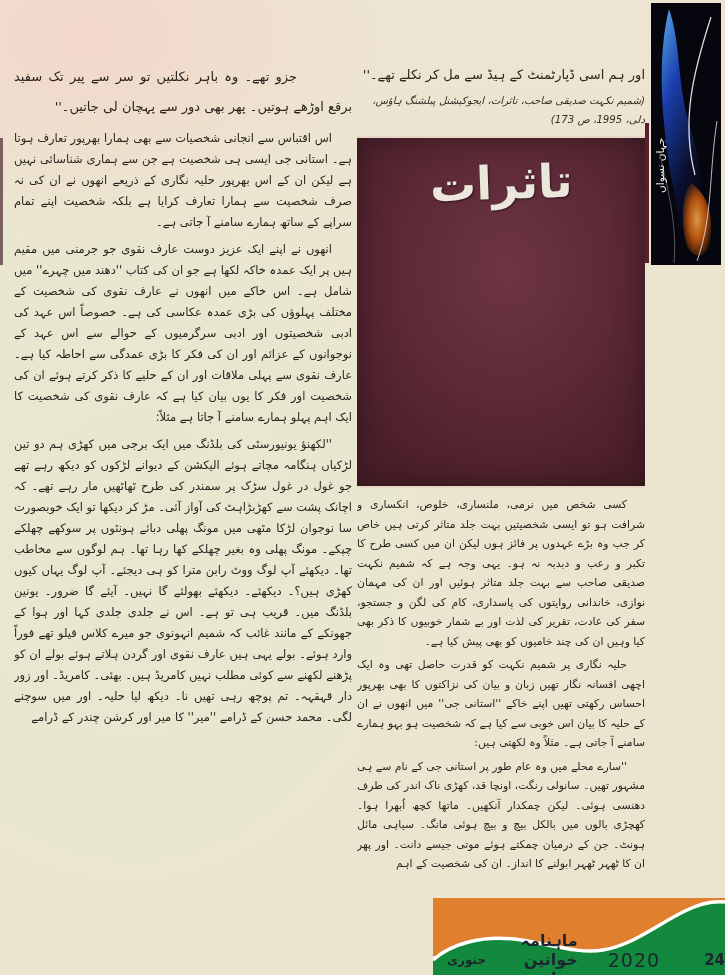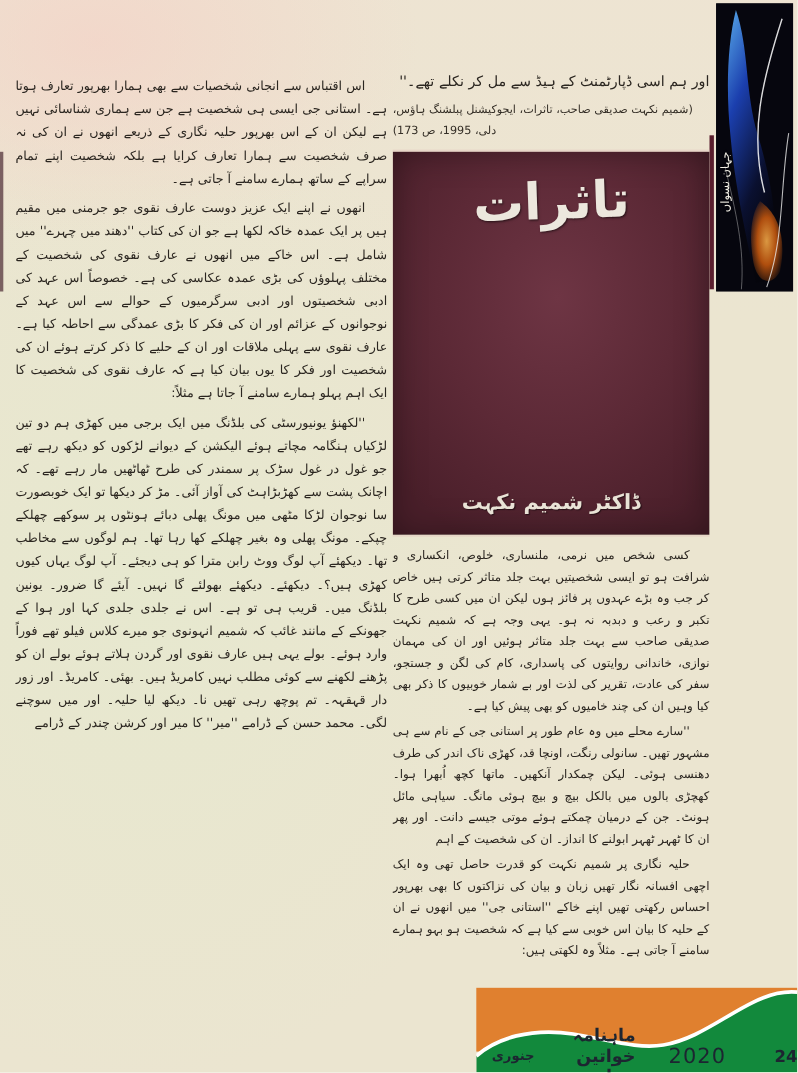--- a/index.html
+++ b/index.html
@@ -37,21 +37,21 @@
   .left-edge-rule{
     position:absolute;top:138px;left:0;width:3px;height:127px;
     background:#4a2832;opacity:.7;z-index:2;
   }
   
   .col{position:absolute;direction:rtl;z-index:2;overflow:hidden;}
   .col-right{top:62px;right:80px;width:288px;height:836px;}
   .col-left{top:62px;left:14px;width:338px;height:882px;}
 
   .quote-end{font-size:13px;line-height:26px;text-align:right;}
-  .cite{font-size:10.2px;line-height:19px;text-align:left;margin-top:3px;color:#342e26;}
+  .cite{font-size:10.2px;line-height:19px;text-align:right;margin-top:3px;color:#342e26;font-style:italic;}
   .cite-left{font-size:10.2px;line-height:20px;text-align:justify;color:#342e26;margin-top:2px;}
   .quote-left{font-size:13px;line-height:30px;text-align:justify;text-indent:55px;}
 
   .para-r{font-size:10.8px;line-height:19.5px;text-align:justify;margin:0 0 4px 0;text-indent:18px;}
   .para-l{font-size:11.5px;line-height:21px;text-align:justify;margin:6px 0 0 0;text-indent:20px;}
 
   
   .book-cover{
     width:288px;height:348px;margin:9px 0 9px;
     background:
@@ -115,28 +115,28 @@
     <div class="sidebar-label">جہان نسواں</div>
   </div>
   <div class="maroon-rule"></div>
   <div class="left-edge-rule"></div>
 
   <div class="col col-right">
     <div class="quote-end">اور ہم اسی ڈپارٹمنٹ کے ہیڈ سے مل کر نکلے تھے۔''</div>
     <div class="cite">(شمیم نکہت صدیقی صاحب، تاثرات، ایجوکیشنل پبلشنگ ہاؤس، دلی، 1995، ص 173)</div>
     <div class="book-cover">
       <div class="cover-title">تاثرات</div>
-      <div class="cover-author">ڈاکٹر شمیم نکہت</div>
     </div>
     <p class="para-r">کسی شخص میں نرمی، ملنساری، خلوص، انکساری و شرافت ہو تو ایسی شخصیتیں بہت جلد متاثر کرتی ہیں خاص کر جب وہ بڑے عہدوں پر فائز ہوں لیکن ان میں کسی طرح کا تکبر و رعب و دبدبہ نہ ہو۔ یہی وجہ ہے کہ شمیم نکہت صدیقی صاحب سے بہت جلد متاثر ہوئیں اور ان کی مہمان نوازی، خاندانی روایتوں کی پاسداری، کام کی لگن و جستجو، سفر کی عادت، تقریر کی لذت اور بے شمار خوبیوں کا ذکر بھی کیا وہیں ان کی چند خامیوں کو بھی پیش کیا ہے۔</p>
+    <p class="para-r">حلیہ نگاری پر شمیم نکہت کو قدرت حاصل تھی وہ ایک اچھی افسانہ نگار تھیں زبان و بیان کی نزاکتوں کا بھی بھرپور احساس رکھتی تھیں اپنے خاکے ''استانی جی'' میں انھوں نے ان کے حلیہ کا بیان اس خوبی سے کیا ہے کہ شخصیت ہو بہو ہمارے سامنے آ جاتی ہے۔ مثلاً وہ لکھتی ہیں:</p>
     <p class="para-r">''سارے محلے میں وہ عام طور پر استانی جی کے نام سے ہی مشہور تھیں۔ سانولی رنگت، اونچا قد، کھڑی ناک اندر کی طرف دھنسی ہوئی۔ لیکن چمکدار آنکھیں۔ ماتھا کچھ اُبھرا ہوا۔ کھچڑی بالوں میں بالکل بیچ و بیچ ہوئی مانگ۔ سیاہی مائل ہونٹ۔ جن کے درمیان چمکتے ہوئے موتی جیسے دانت۔ اور پھر ان کا ٹھہر ٹھہر ابولنے کا انداز۔ ان کی شخصیت کے اہم</p>
-    <p class="para-r">حلیہ نگاری پر شمیم نکہت کو قدرت حاصل تھی وہ ایک اچھی افسانہ نگار تھیں زبان و بیان کی نزاکتوں کا بھی بھرپور احساس رکھتی تھیں اپنے خاکے ''استانی جی'' میں انھوں نے ان کے حلیہ کا بیان اس خوبی سے کیا ہے کہ شخصیت ہو بہو ہمارے سامنے آ جاتی ہے۔ مثلاً وہ لکھتی ہیں:</p>
   </div>
 
   <div class="col col-left">
+    <div class="quote-left">جزو تھے۔ وہ باہر نکلتیں تو سر سے پیر تک سفید برقع اوڑھے ہوتیں۔ پھر بھی دور سے پہچان لی جاتیں۔''</div>
     <p class="para-l">اس اقتباس سے انجانی شخصیات سے بھی ہمارا بھرپور تعارف ہوتا ہے۔ استانی جی ایسی ہی شخصیت ہے جن سے ہماری شناسائی نہیں ہے لیکن ان کے اس بھرپور حلیہ نگاری کے ذریعے انھوں نے ان کی نہ صرف شخصیت سے ہمارا تعارف کرایا ہے بلکہ شخصیت اپنے تمام سراپے کے ساتھ ہمارے سامنے آ جاتی ہے۔</p>
     <p class="para-l">انھوں نے اپنے ایک عزیز دوست عارف نقوی جو جرمنی میں مقیم ہیں پر ایک عمدہ خاکہ لکھا ہے جو ان کی کتاب ''دھند میں چہرے'' میں شامل ہے۔ اس خاکے میں انھوں نے عارف نقوی کی شخصیت کے مختلف پہلوؤں کی بڑی عمدہ عکاسی کی ہے۔ خصوصاً اس عہد کی ادبی شخصیتوں اور ادبی سرگرمیوں کے حوالے سے اس عہد کے نوجوانوں کے عزائم اور ان کی فکر کا بڑی عمدگی سے احاطہ کیا ہے۔ عارف نقوی سے پہلی ملاقات اور ان کے حلیے کا ذکر کرتے ہوئے ان کی شخصیت اور فکر کا یوں بیان کیا ہے کہ عارف نقوی کی شخصیت کا ایک اہم پہلو ہمارے سامنے آ جاتا ہے مثلاً:</p>
     <p class="para-l">''لکھنؤ یونیورسٹی کی بلڈنگ میں ایک برجی میں کھڑی ہم دو تین لڑکیاں ہنگامہ مچاتے ہوئے الیکشن کے دیوانے لڑکوں کو دیکھ رہے تھے جو غول در غول سڑک پر سمندر کی طرح ٹھاٹھیں مار رہے تھے۔ کہ اچانک پشت سے کھڑبڑاہٹ کی آواز آئی۔ مڑ کر دیکھا تو ایک خوبصورت سا نوجوان لڑکا مٹھی میں مونگ پھلی دبائے ہونٹوں پر سوکھے چھلکے چپکے۔ مونگ پھلی وہ بغیر چھلکے کھا رہا تھا۔ ہم لوگوں سے مخاطب تھا۔ دیکھئے آپ لوگ ووٹ رابن مترا کو ہی دیجئے۔ آپ لوگ یہاں کیوں کھڑی ہیں؟۔ دیکھئے۔ دیکھئے بھولئے گا نہیں۔ آیئے گا ضرور۔ یونین بلڈنگ میں۔ قریب ہی تو ہے۔ اس نے جلدی جلدی کہا اور ہوا کے جھونکے کے مانند غائب کہ شمیم انہونوی جو میرے کلاس فیلو تھے فوراً وارد ہوئے۔ بولے یہی ہیں عارف نقوی اور گردن ہلاتے ہوئے بولے ان کو پڑھنے لکھنے سے کوئی مطلب نہیں کامریڈ ہیں۔ بھئی۔ کامریڈ۔ اور زور دار قہقہہ۔ تم پوچھ رہی تھیں نا۔ دیکھ لیا حلیہ۔ اور میں سوچنے لگی۔ محمد حسن کے ڈرامے ''میر'' کا میر اور کرشن چندر کے ڈرامے</p>
   </div>
 
   <div class="footer-bar"></div>
   <svg class="footer-wave" viewBox="0 0 292 77">
     <path d="M0,62 C18,46 50,36 88,42 C120,47 146,56 170,52 C200,47 225,26 252,13 C268,5 282,3 292,4 L292,77 L0,77 Z" fill="#12893c"></path>
     <path d="M0,62 C18,46 50,36 88,42 C120,47 146,56 170,52 C200,47 225,26 252,13 C268,5 282,3 292,4" fill="none" stroke="#ffffff" stroke-width="3.4"></path>
   </svg>

